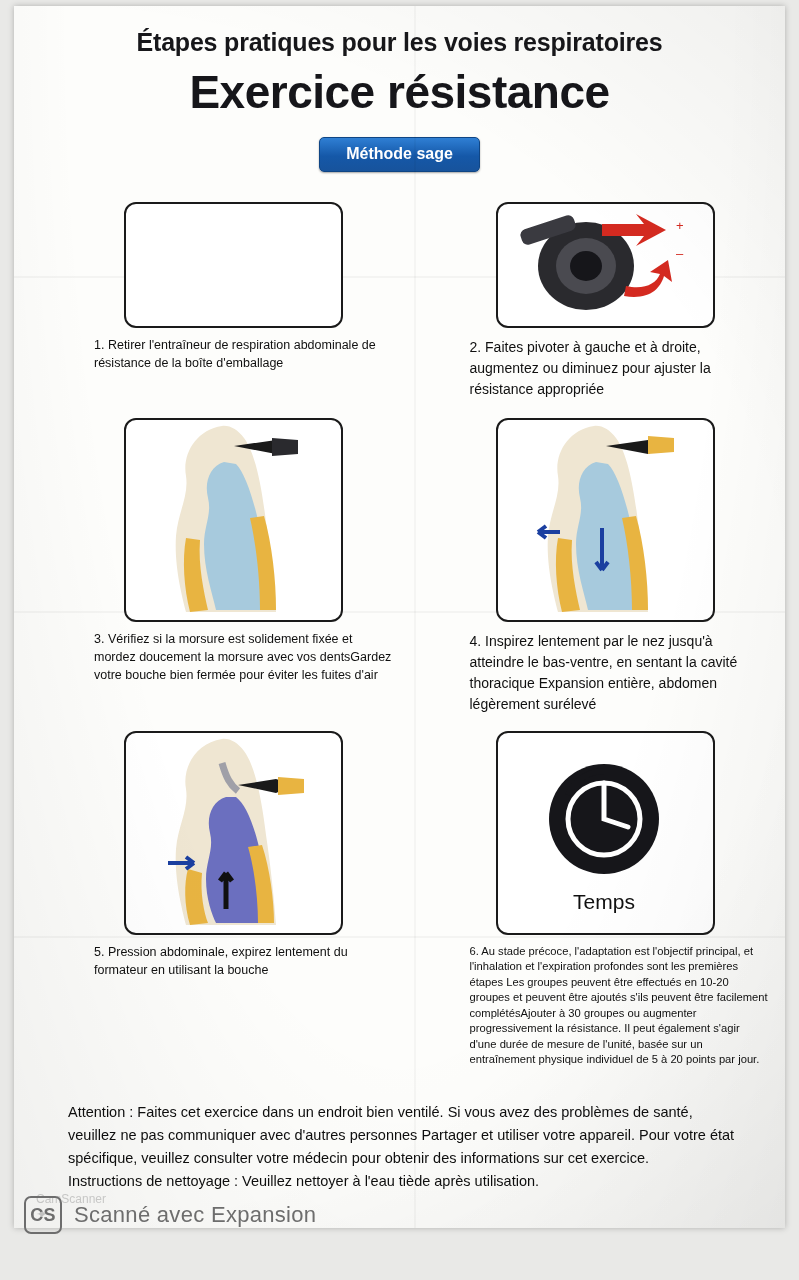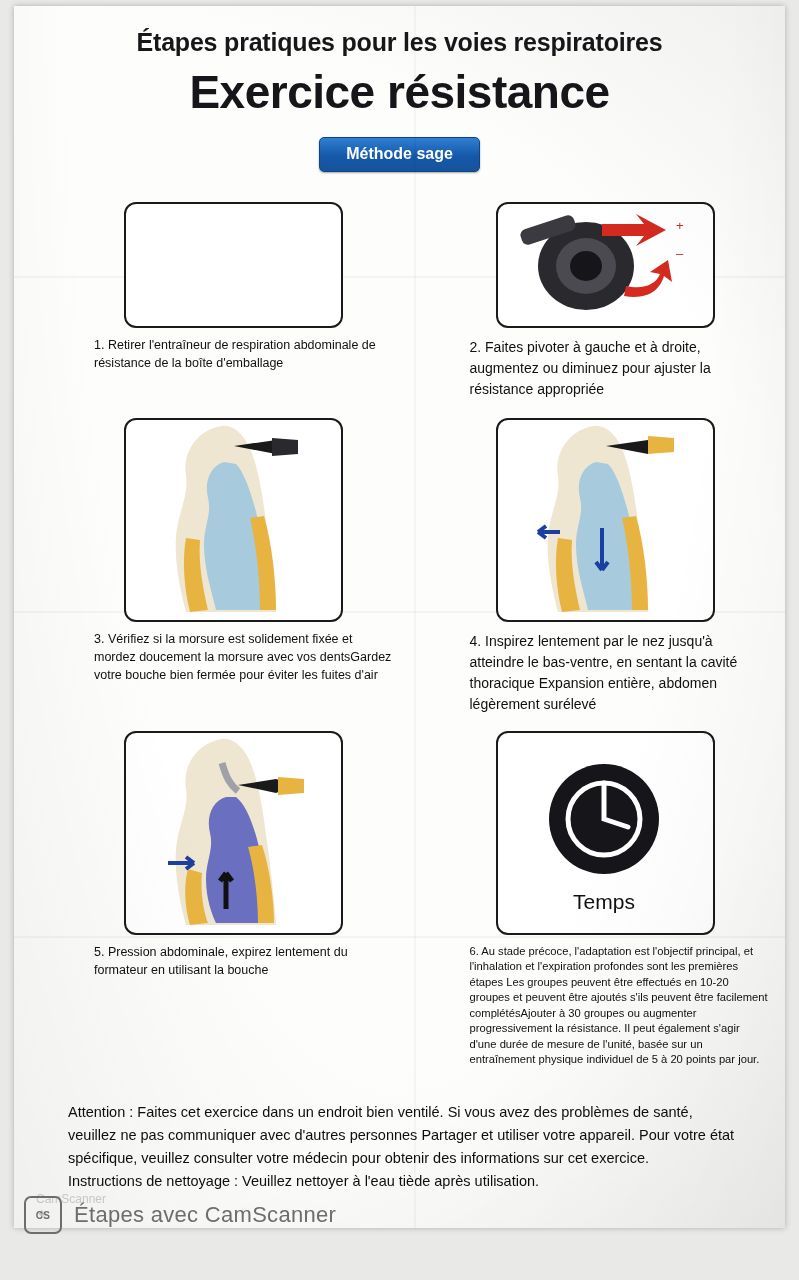--- a/index.html
+++ b/index.html
@@ -111,21 +111,21 @@
     display:flex;align-items:center;gap:12px;
     color:#6d6d6d;
     font-size:22px;
     letter-spacing:.3px;
   }
   .cs-logo{
     width:34px;height:34px;
     border:2.5px solid #6d6d6d;
     border-radius:7px;
     display:flex;align-items:center;justify-content:center;
-    font-size:10px;font-weight:bold;color:#6d6d6d;
+    font-size:18px;font-weight:bold;color:#6d6d6d;
   }
   .cs-faint{
     position:absolute;left:22px;top:1186px;
     color:rgba(120,120,120,.35);
     font-size:12px;
   }
   .star{
     position:absolute;left:22px;top:1200px;
     color:rgba(160,160,160,.55);font-size:14px;
   }
@@ -244,14 +244,14 @@
   </div>
 
   <div class="star">✦</div>
   <div class="cs-faint">CamScanner</div>
 
   <div class="corner-shadow"></div>
 </div>
 
 <div class="cs-wm">
   <div class="cs-logo">CS</div>
-  <div>Étapes avec CamScanner</div>
+  <div>Scanné avec Expansion</div>
 </div>
 
 </body></html>

